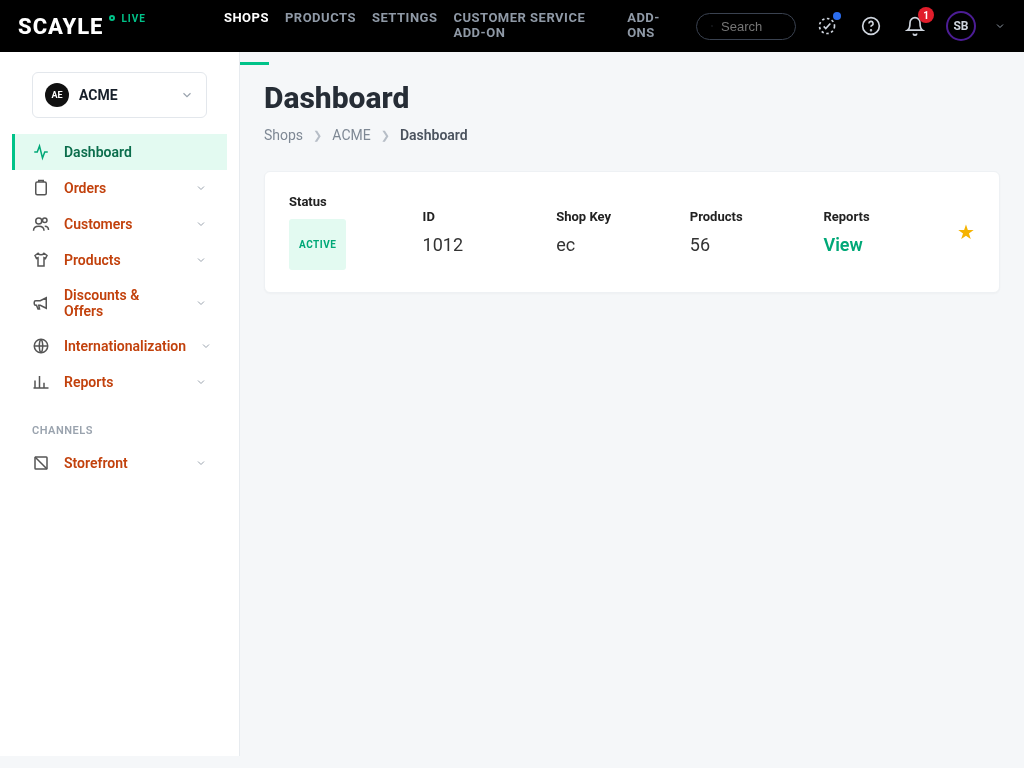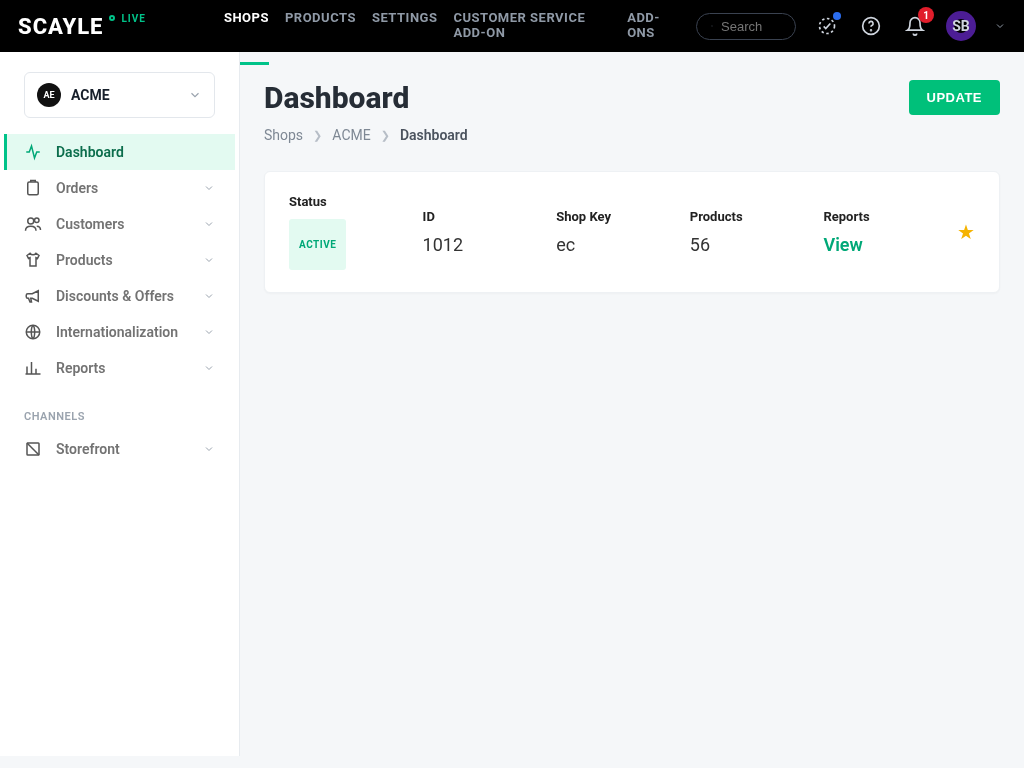--- a/index.html
+++ b/index.html
@@ -11,32 +11,32 @@
 .live{color:#00c389;font-size:10px;font-weight:700;letter-spacing:1px;position:relative;top:-8px}
 .nav{display:flex;gap:16px;margin-left:60px}
 .nav-item{color:#8f99a6;font-size:13px;font-weight:700;letter-spacing:.5px;text-transform:uppercase;cursor:pointer;padding:22px 0;border-bottom:3px solid transparent}
 .nav-item.active{color:#fff;border-bottom-color:#00c389}
 .search{margin-left:auto;display:flex;align-items:center;gap:8px;border:1px solid #3a4250;border-radius:16px;padding:5px 14px;color:#8f99a6;width:100px}
 .search input{background:transparent;border:none;outline:none;color:#7dd3fc;width:60px;font-size:13px}
 .top-icons{display:flex;align-items:center;gap:18px}
 .icon-btn{width:26px;height:26px;display:flex;align-items:center;justify-content:center;cursor:pointer;color:#cfd5de;position:relative}
 .badge-dot{position:absolute;top:-1px;right:-1px;width:8px;height:8px;border-radius:50%;background:#2b6def}
 .badge-num{position:absolute;top:-6px;right:-6px;background:#e11d2b;color:#fff;border-radius:50%;width:16px;height:16px;font-size:10px;font-weight:700;display:flex;align-items:center;justify-content:center}
-.avatar{width:30px;height:30px;border-radius:50%;border:8px solid #4c1d95;display:flex;align-items:center;justify-content:center;color:#cfd5de;font-size:14px;font-weight:700}
+.avatar{width:30px;height:30px;border-radius:50%;border:2px solid #4c1d95;display:flex;align-items:center;justify-content:center;color:#cfd5de;font-size:12px;font-weight:700}
 .chev{color:#8f99a6}
 .layout{display:flex;height:calc(768px - 64px)}
-.sidebar{width:240px;background:#fff;border-right:1px solid #e7ebef;padding:20px 4px}
+.sidebar{width:240px;background:#fff;border-right:1px solid #e7ebef;padding:20px 12px}
 .selector{margin:0 20px 12px;border:1px solid #e3e7ec;border-radius:6px;padding:10px 12px;display:flex;align-items:center;gap:10px;cursor:pointer}
 .selector .sel-av{width:24px;height:24px;border-radius:50%;background:#111;color:#fff;font-size:9px;font-weight:700;display:flex;align-items:center;justify-content:center}
 .selector .flag{width:22px;height:14px;background:linear-gradient(#000 0 33%,#dd0000 33% 66%,#ffce00 66%);border-radius:1px}
 .selector .label{font-weight:700}
 .selector.country .label{font-weight:400}
 .selector .sel-chev{margin-left:auto;color:#9aa3ae}
 .menu{margin-top:16px}
-.menu-item{display:flex;align-items:center;gap:14px;padding:9px 20px;cursor:pointer;font-weight:600;color:#737373}
+.menu-item{display:flex;align-items:center;gap:14px;padding:9px 20px;cursor:pointer;font-weight:600;color:#c2410c}
 .menu-item .m-ico{width:18px;height:18px;display:flex;align-items:center;justify-content:center;color:#555}
 .menu-item .m-chev{margin-left:auto;color:#9aa3ae;font-size:12px}
 .menu-item.active{background:#e3faf1;color:#0b6d4c;border-left:3px solid #00c389;padding-left:17px}
 .menu-item.active .m-ico{color:#00a877}
 .section-label{font-size:11px;font-weight:600;letter-spacing:.5px;color:#9aa3ae;padding:24px 20px 8px}
 .main{flex:1;padding:28px 24px;overflow:auto}
 .main-head{display:flex;align-items:flex-start}
 .title-group{}
 .title{font-size:30px;font-weight:800;color:#262d36}
 .crumbs{display:flex;align-items:center;gap:10px;margin-top:12px;font-size:14px;color:#7e8894}
@@ -236,21 +236,20 @@
       <div class="title-group">
         <h1 class="title">Dashboard</h1>
         <div class="crumbs">
           <span class="crumb">Shops</span>
           <span class="sep">❯</span>
           <span class="crumb">ACME</span>
           <span class="sep">❯</span>
           <span class="current">Dashboard</span>
         </div>
       </div>
-      <button class="update-btn">UPDATE</button>
     </div>
 
     <div class="card">
       <div class="col">
         <div class="col-h">Status</div>
         <span class="pill">ACTIVE</span>
       </div>
       <div class="col">
         <div class="col-h">ID</div>
         <div class="col-v">1012</div>

